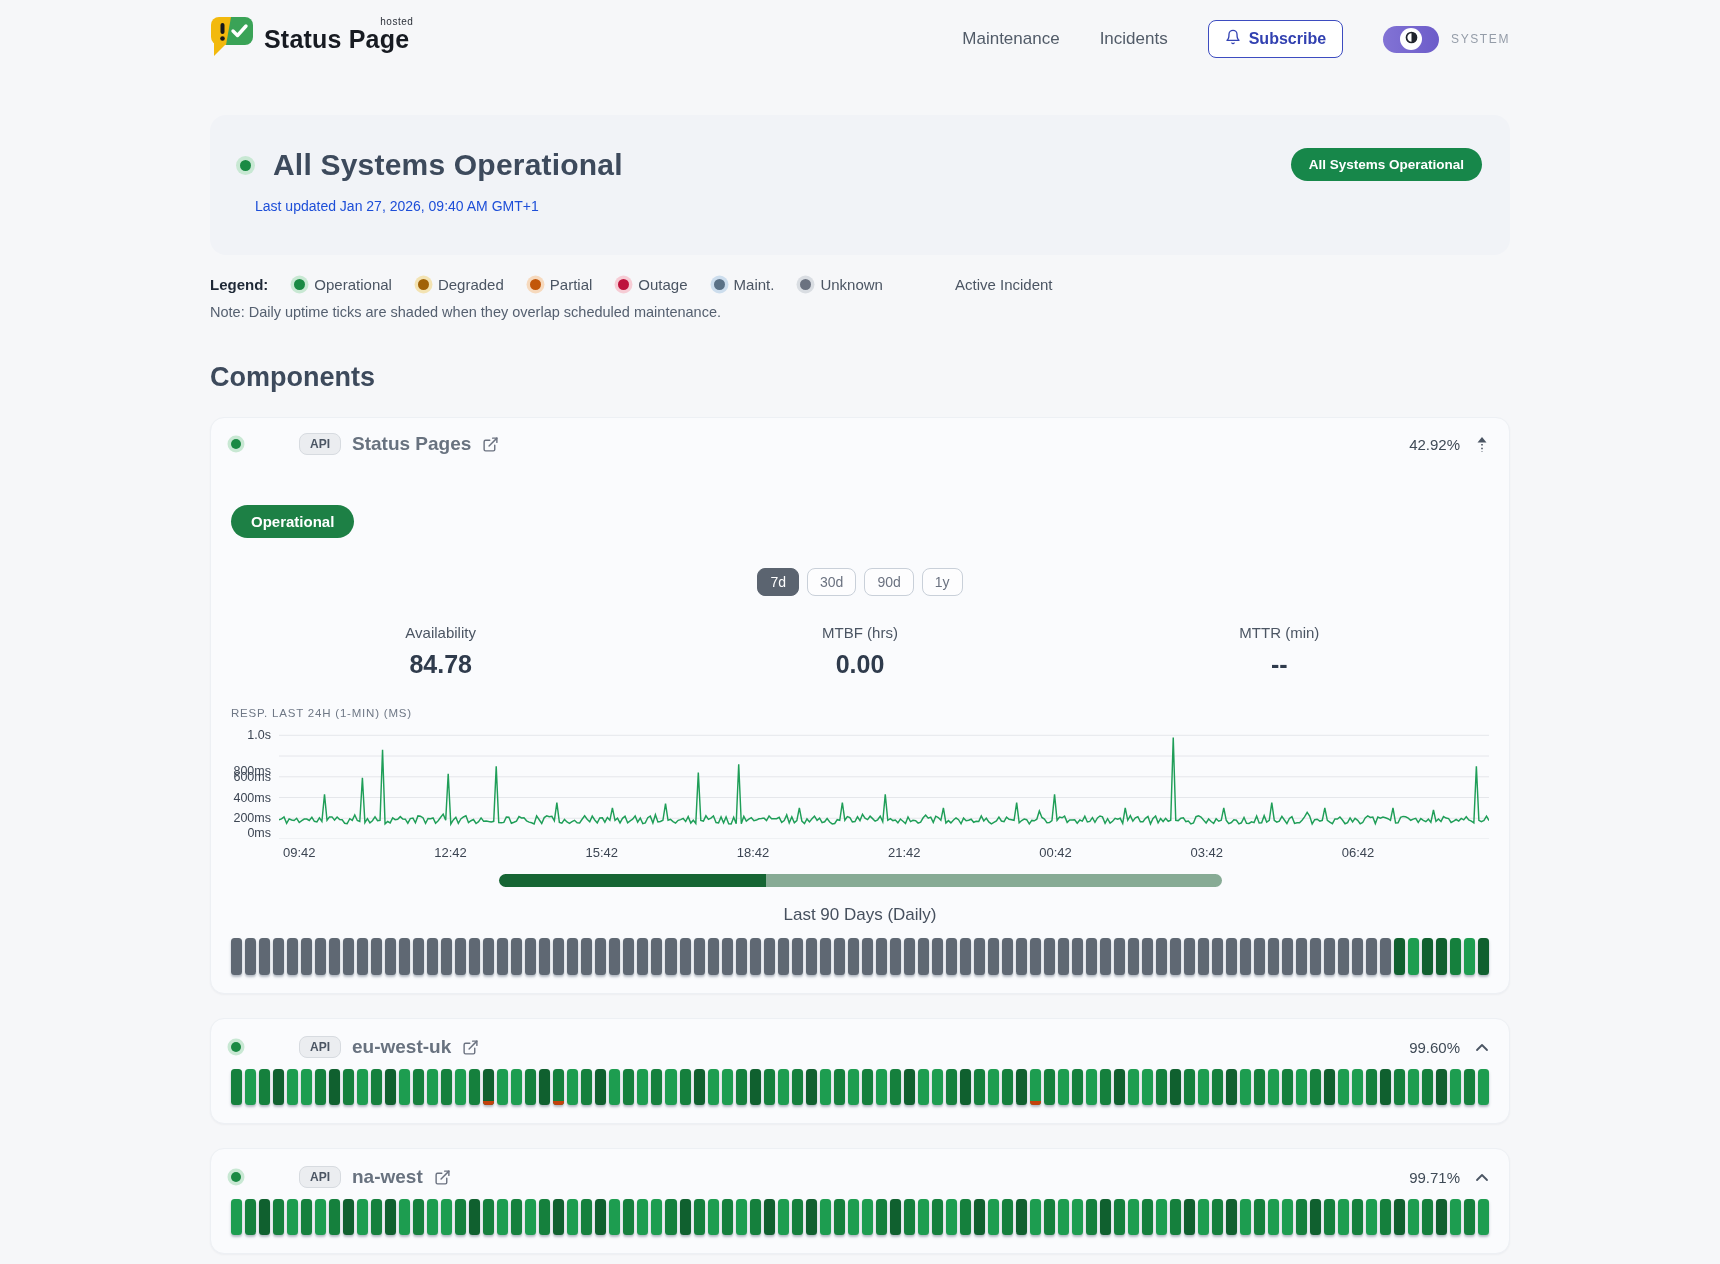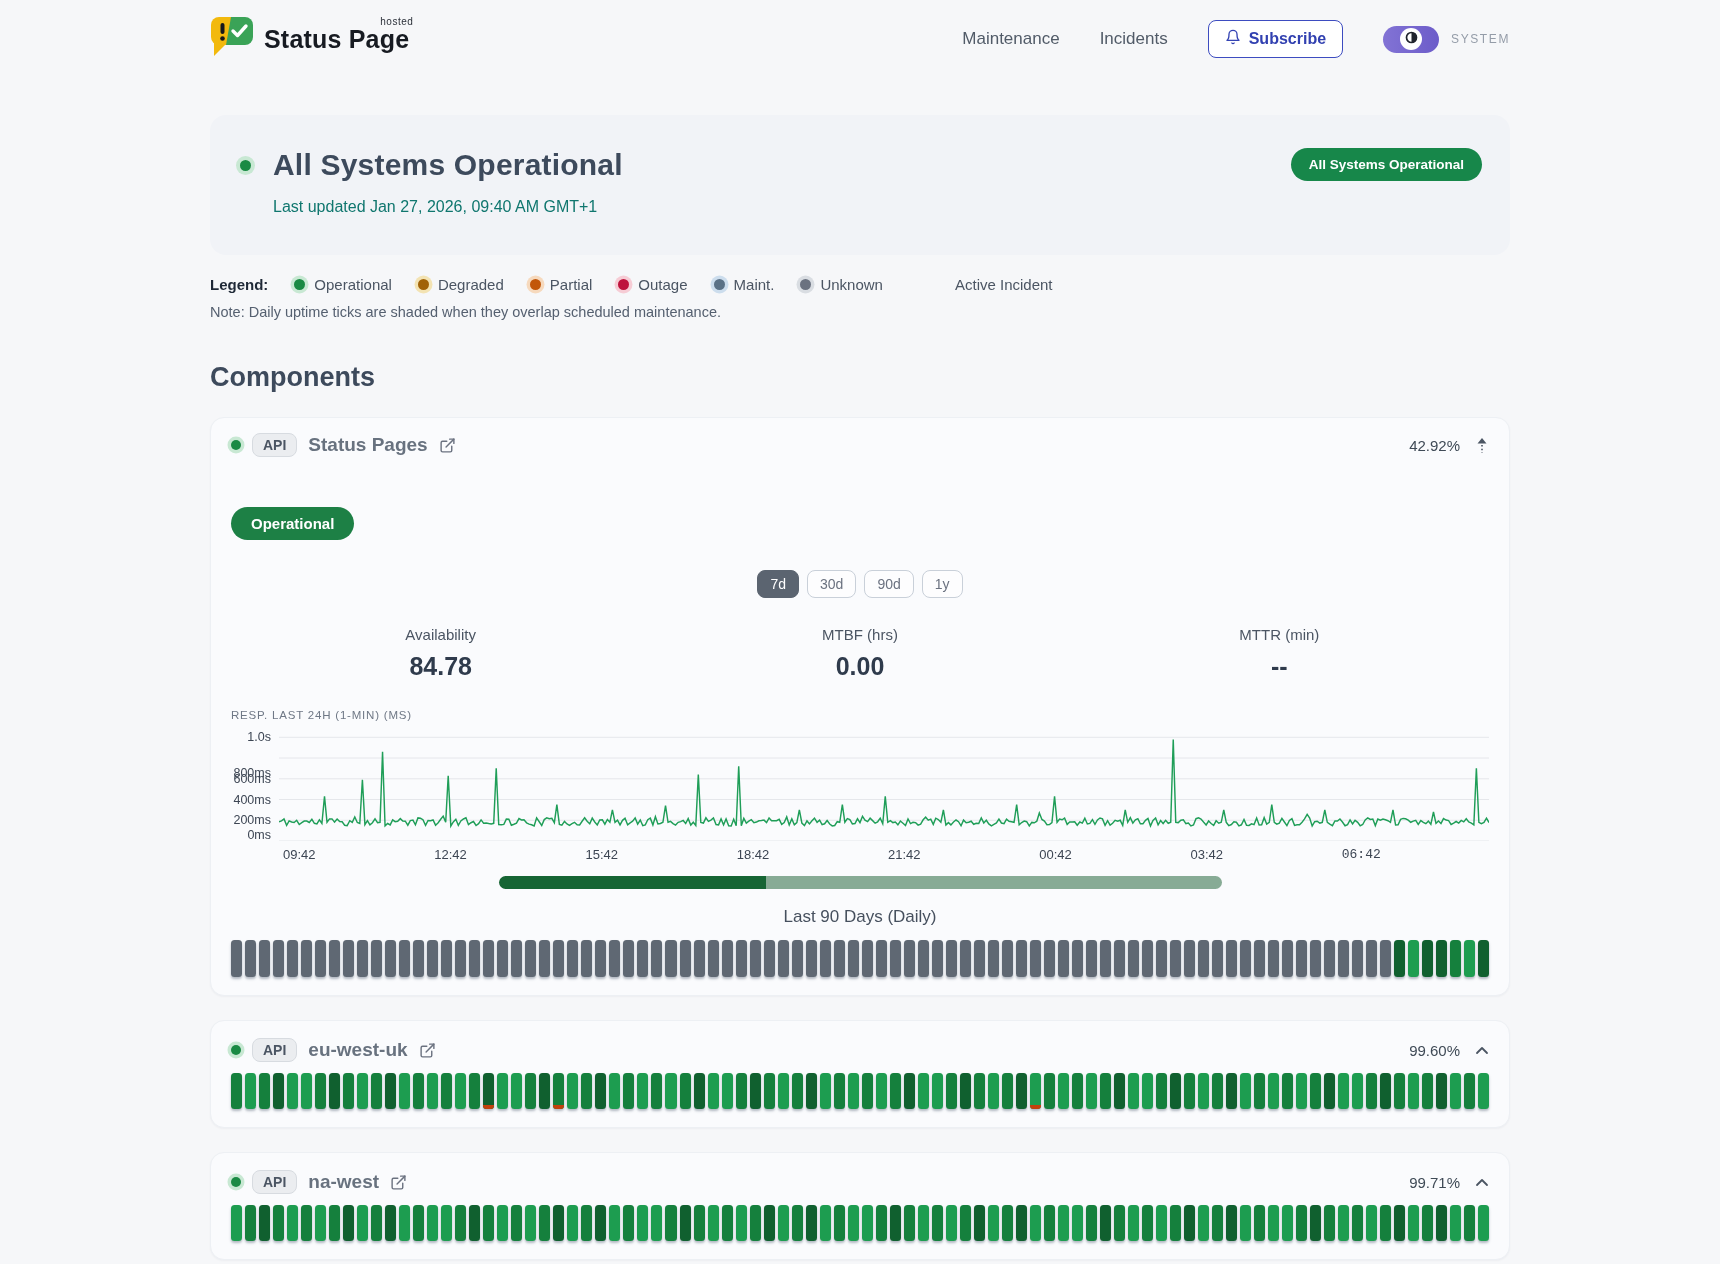--- a/index.html
+++ b/index.html
@@ -23,40 +23,40 @@
   .theme-knob { position:absolute; top:2.5px; left:17px; width:22px; height:22px; border-radius:50%; background:#fff;
       display:flex; align-items:center; justify-content:center; }
   .theme-label { font-size:12px; letter-spacing:1.6px; color:#949ca8; }
 
   
   .hero-card { margin-top:37px; background:#f1f3f7; border-radius:16px; padding:33px 30px 30px; position:relative; height:140px; }
   .hero-title-row { display:flex; align-items:center; gap:22px; }
   .dot { border-radius:50%; display:inline-block; flex:0 0 auto; }
   .hero-dot { width:11px; height:11px; }
   .hero-title { font-size:30px; font-weight:600; color:#3d4a5c; letter-spacing:.2px; }
-  .hero-updated { margin:16px 0 0 33px; font-size:16px; color:#0f766e; }
+  .hero-updated { margin:16px 0 0 15px; font-size:14px; color:#1d4ed8; }
   .hero-badge { position:absolute; right:28px; top:33px; color:#fff; font-size:13.5px; font-weight:700;
       padding:9px 18px; border-radius:999px; }
 
   
   .legend-row { margin-top:21px; display:flex; align-items:center; gap:26px; font-size:15px; color:#4b5563; }
   .legend-title { font-weight:700; color:#1f2937; }
   .legend-item { display:flex; align-items:center; gap:9px; }
   .legend-item .dot { width:11px; height:11px; }
   .active-incident { margin-left:46px; }
   .legend-note { margin-top:11px; font-size:14.5px; color:#556070; }
 
   
   .components-heading { margin-top:42px; font-size:27px; font-weight:600; color:#3d4a5c; }
   .card { margin-top:24px; background:#fafbfd; border:1px solid #edf0f4; border-radius:14px;
       box-shadow:0 1px 2px rgba(16,24,40,.04); padding:15px 20px 18px; }
   .card-header { display:flex; align-items:center; gap:11px; cursor:pointer; }
   .comp-dot { width:10px; height:10px; background:#1a8a44; box-shadow:0 0 0 3.5px #c8e8d3; }
   .api-badge { background:#ebedf0; border:1px solid #d7dbe0; border-radius:8px; padding:3px 10px;
-      font-size:14px; font-weight:600; color:#4b5563; }
+      font-size:12px; font-weight:600; color:#4b5563;margin-left:47px; }
   .comp-name { font-size:19px; font-weight:700; color:#68727f; }
   .comp-right { margin-left:auto; display:flex; align-items:center; gap:15px; }
   .comp-uptime { font-size:15px; color:#3f4a56; }
   .icon-btn { background:none; border:none; cursor:pointer; display:flex; align-items:center; padding:0; }
 
   .op-pill { display:inline-block; margin-top:50px; background:#1d8045; color:#fff; font-weight:700;
       font-size:15px; padding:8px 20px; border-radius:999px; }
 
   .range-row { display:flex; justify-content:center; gap:8px; margin-top:30px; }
   .range-btn { font-family:"Liberation Sans",sans-serif; font-size:14px; padding:5px 12px; border-radius:8px;
@@ -253,21 +253,21 @@
         </div>
       </div>
       <div class="x-axis" id="x-axis">
           <span style="left: calc(0% + 4px);">09:42</span>
           <span style="left: calc(12.5% + 4px);">12:42</span>
           <span style="left: calc(25% + 4px);">15:42</span>
           <span style="left: calc(37.5% + 4px);">18:42</span>
           <span style="left: calc(50% + 4px);">21:42</span>
           <span style="left: calc(62.5% + 4px);">00:42</span>
           <span style="left: calc(75% + 4px);">03:42</span>
-          <span style="left: calc(87.5% + 4px); font-family: Liberation Mono, monospace;">06:42</span>
+          <span style="left: calc(87.5% + 4px);">06:42</span>
         </div>
     </div>
 
     <div class="progress-track" id="today-track" style="background: rgb(135, 171, 149);">
       <div class="progress-fill" id="today-fill" style="width: 37%; background: rgb(22, 101, 52);"></div>
     </div>
 
     <div class="center-label">Last 90 Days (Daily)</div>
     <div class="tick-bar">
         <div class="tick" style="background: rgb(95, 104, 115);"></div>

